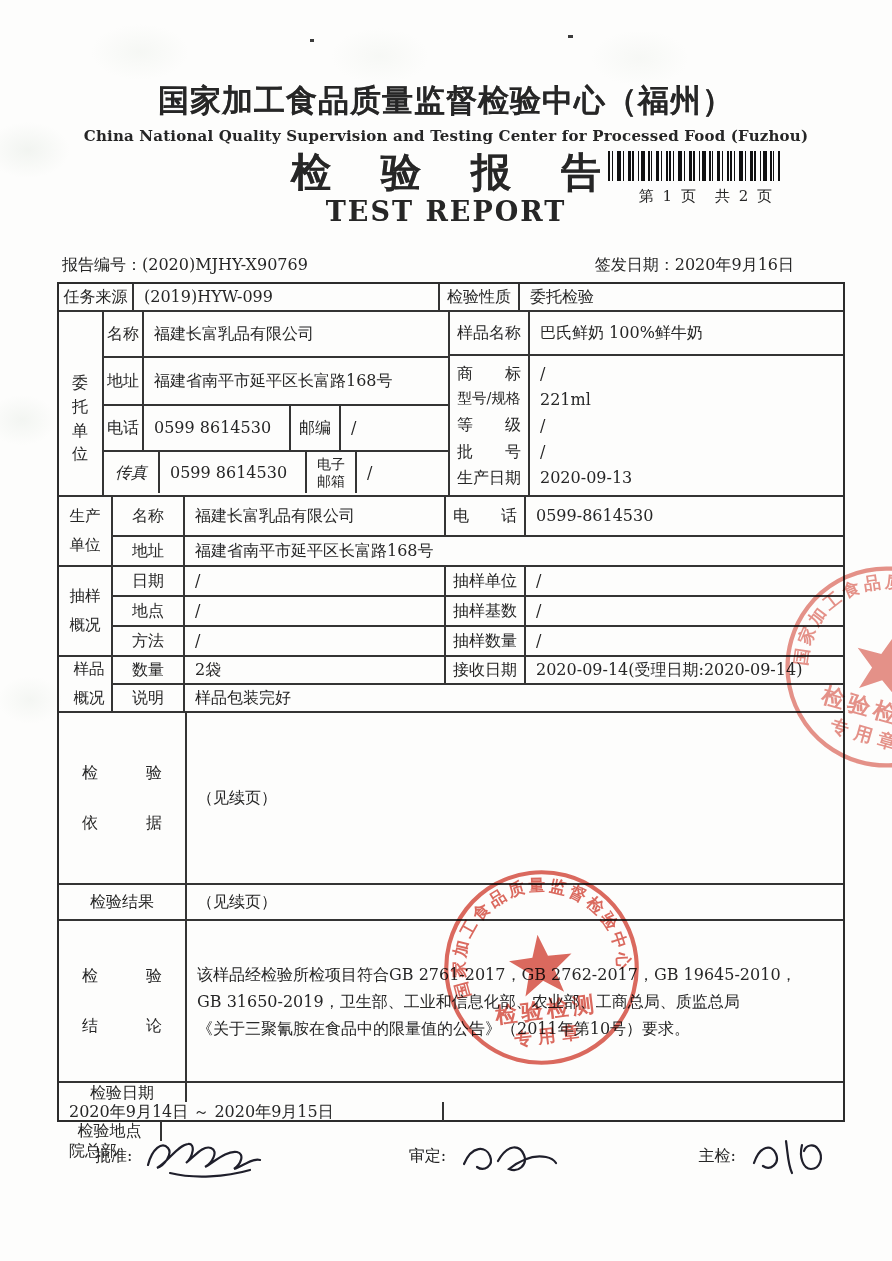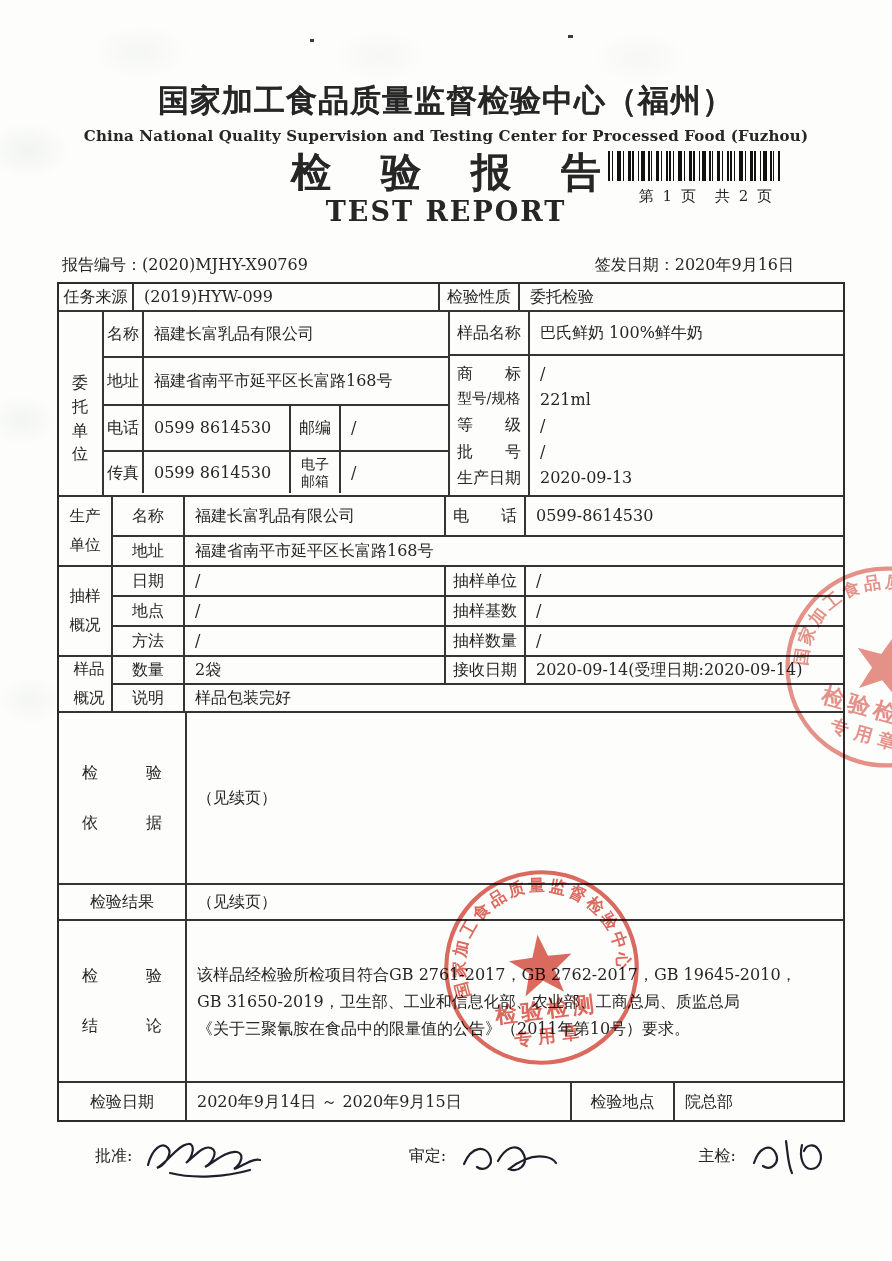--- a/index.html
+++ b/index.html
@@ -46,21 +46,21 @@
       #111 48px 51px, transparent 51px 53px,
       #111 53px 54px, transparent 54px 58px,
       #111 58px 60px, transparent 60px 61px);}
   .page-indicator{position:absolute;right:118px;top:42px;font-size:15px;letter-spacing:2px;}
   .meta-row{display:flex;justify-content:space-between;margin:10px 98px 6px 62px;font-size:16px;}
 
   
   .sheet{margin-left:57px;width:788px;border:2.6px solid #2c2c2c;box-sizing:border-box;
     font-size:16px;line-height:1.2;}
   .row{display:flex;border-bottom:2px solid var(--ln);align-items:stretch;box-sizing:border-box;}
-  .row:last-child{border-bottom:none;}
+  .row:last-child{border-bottom:none;flex-direction:column;}
   .cell{border-right:2px solid var(--ln);box-sizing:border-box;display:flex;align-items:center;}
   .cell.last{border-right:none;}
   .lab{justify-content:center;text-align:center;}
   .val{padding-left:10px;}
   .ml{white-space:pre-line;}
   .gcol{width:45px;flex:none;}
   .gcol2{width:54px;flex:none;}
   .biglab{width:128px;flex:none;}
   .rlab{width:80px;flex:none;}
   .vlabel{writing-mode:vertical-lr;text-orientation:upright;letter-spacing:24px;
@@ -128,21 +128,21 @@
           <div class="cell lab" style="width:40px;">地址</div>
           <div class="cell val last" style="flex:1;">福建省南平市延平区长富路168号</div>
         </div>
         <div class="subrow" style="height:46px;">
           <div class="cell lab" style="width:40px;">电话</div>
           <div class="cell val" style="width:147px;">0599 8614530</div>
           <div class="cell lab" style="width:50px;">邮编</div>
           <div class="cell val last" style="flex:1;">/</div>
         </div>
         <div class="subrow lastsub" style="height:41px;">
-          <div class="cell lab" style="width:40px;">传真</div>
+          <div class="cell lab" style="width:56px;font-style:italic;">传真</div>
           <div class="cell val" style="width:147px;">0599 8614530</div>
           <div class="cell lab ml" style="width:50px;font-size:14px;line-height:1.2;">电子
 邮箱</div>
           <div class="cell val last" style="flex:1;">/</div>
         </div>
       </div>
       <div class="stack">
         <div class="subrow" style="height:44px;">
           <div class="cell lab rlab">样品名称</div>
           <div class="cell val last" style="flex:1;">巴氏鲜奶 100%鲜牛奶</div>

